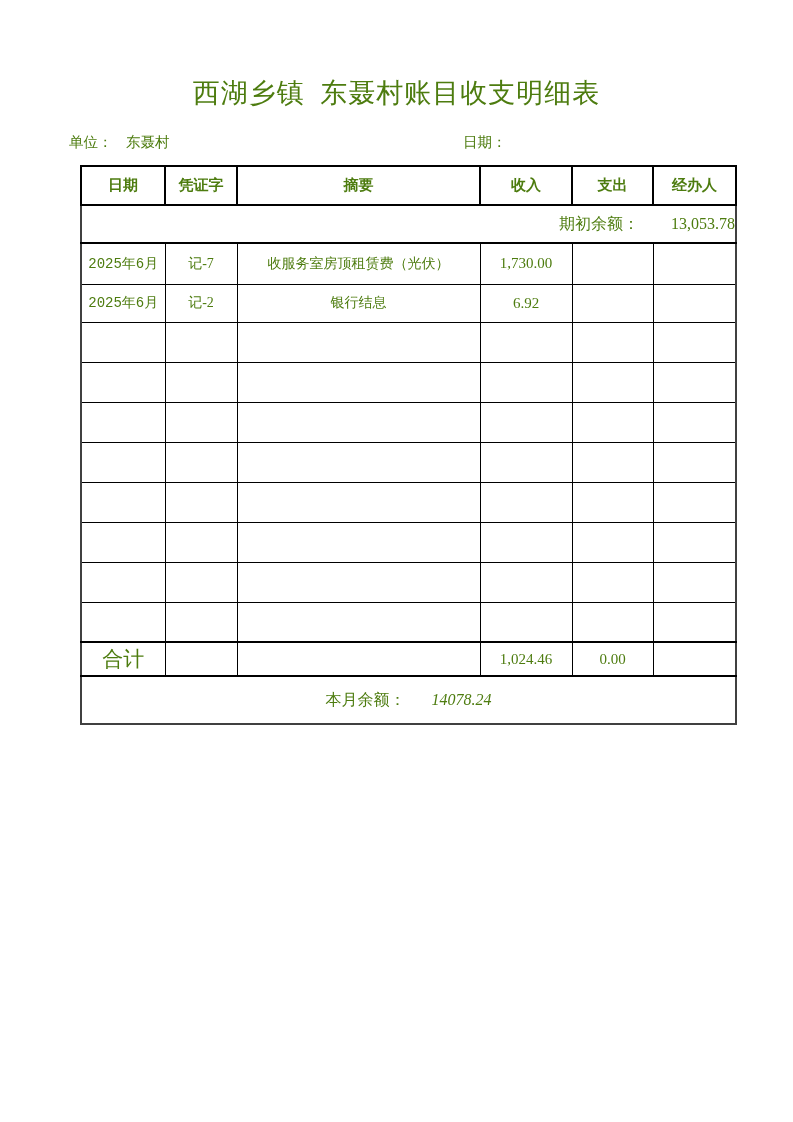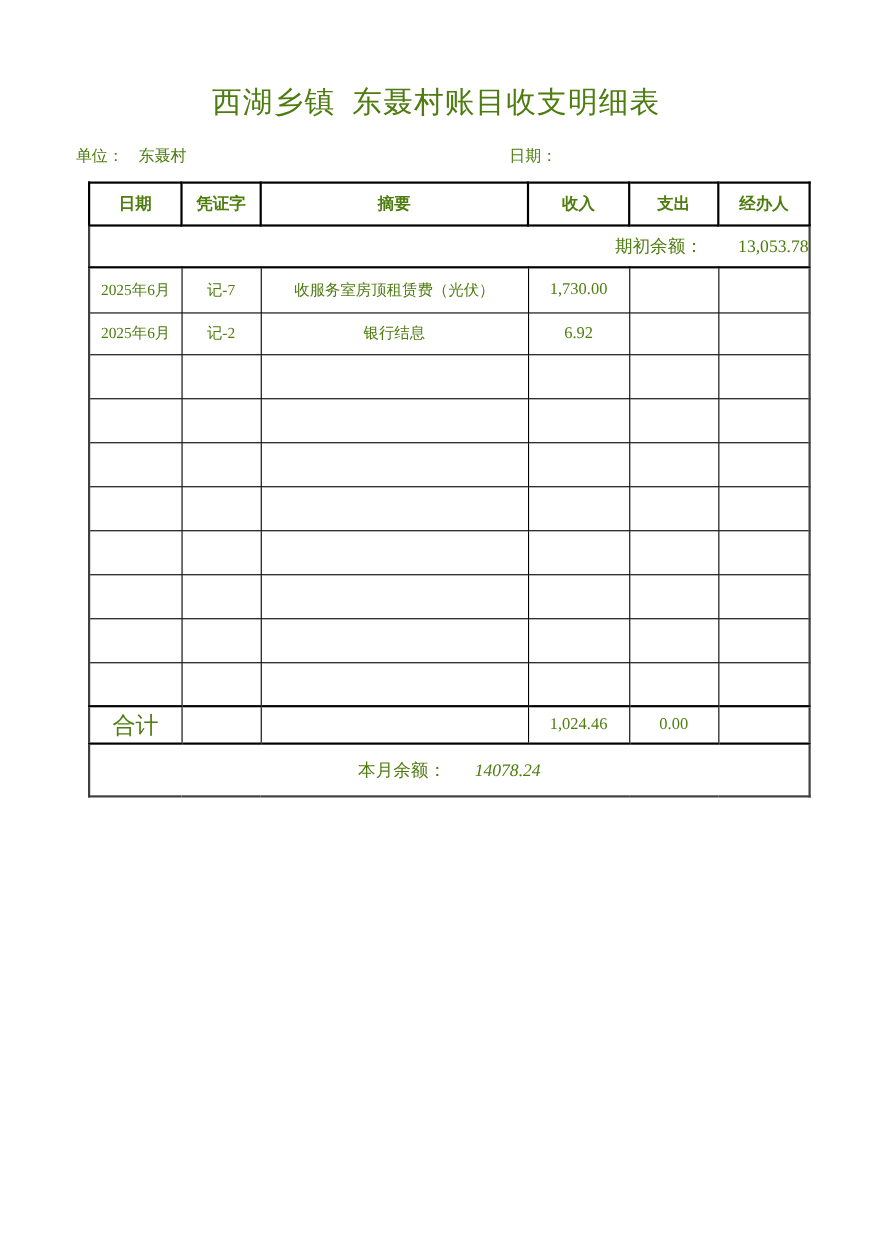--- a/index.html
+++ b/index.html
@@ -61,21 +61,21 @@
     white-space:nowrap;
     font-size:16px;
   }
   tr.h-open td.span-row{border-bottom-width:2px;text-align:right;}
   .bal-value{margin-left:28px;}
   .close-value{margin-left:22px;font-style:italic;}
 
   td.cell-date{
     text-align:right;
     padding-right:3px;
-    font-family:Liberation Serif, serif;
+    font-family:Liberation Mono, monospace;
     font-size:14px;
   }
   td.cell-amount{font-size:15px;}
 
   tr.h-total td{border-top-width:2px;border-bottom-width:2px;}
   td.total-label{
     text-align:left;
     padding-left:2px;
     font-family:"Liberation Sans","DejaVu Sans",sans-serif;
     font-size:21px;

